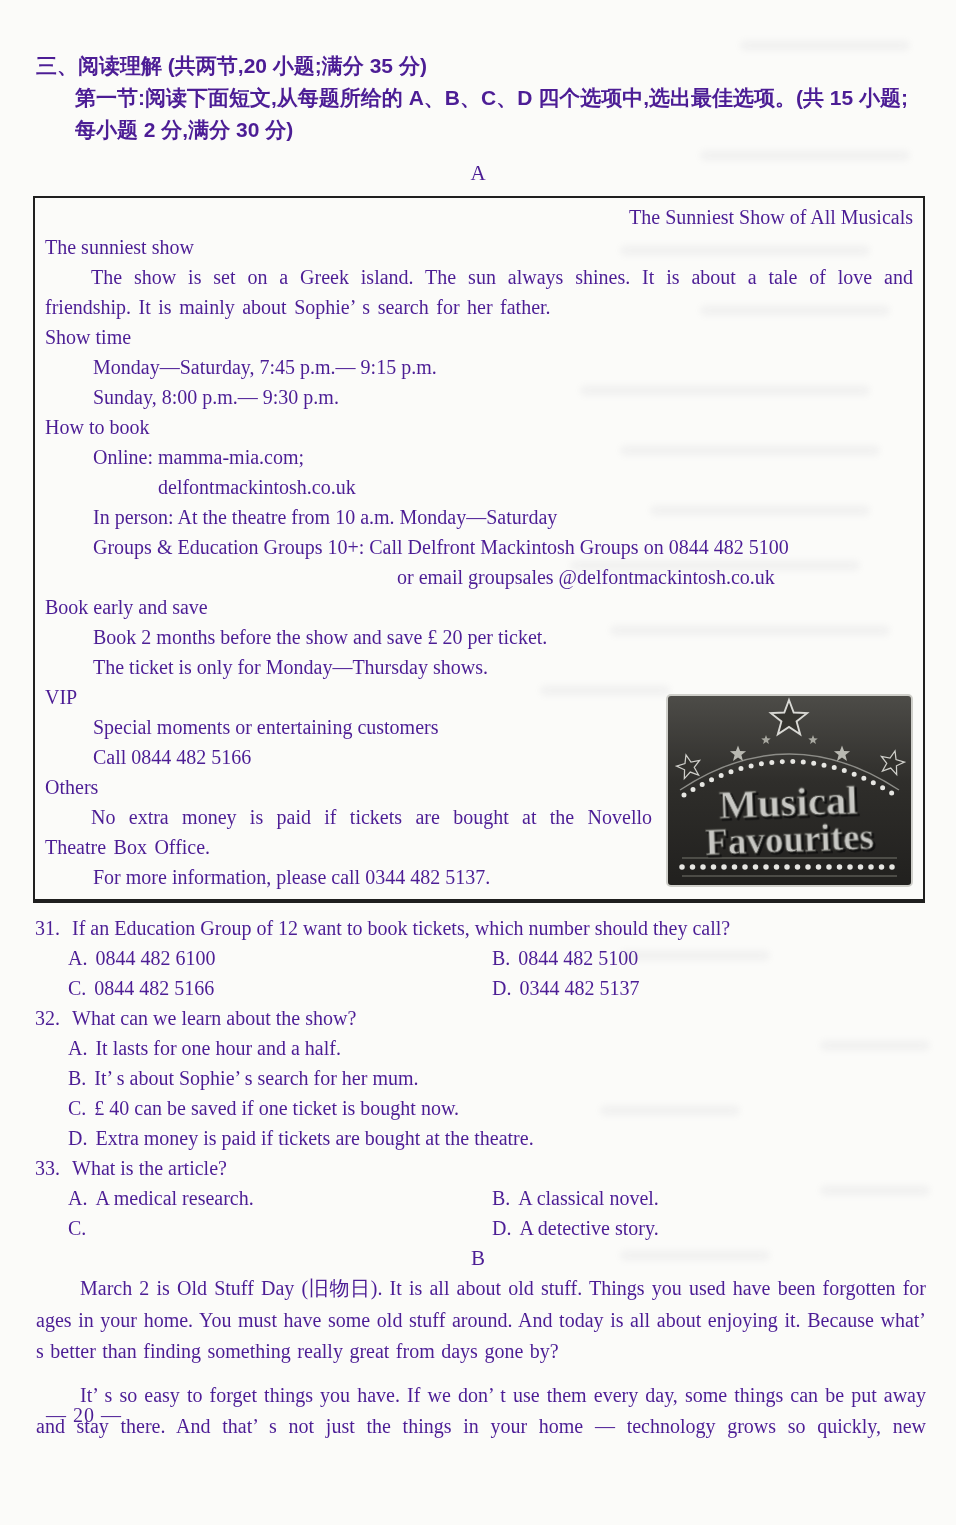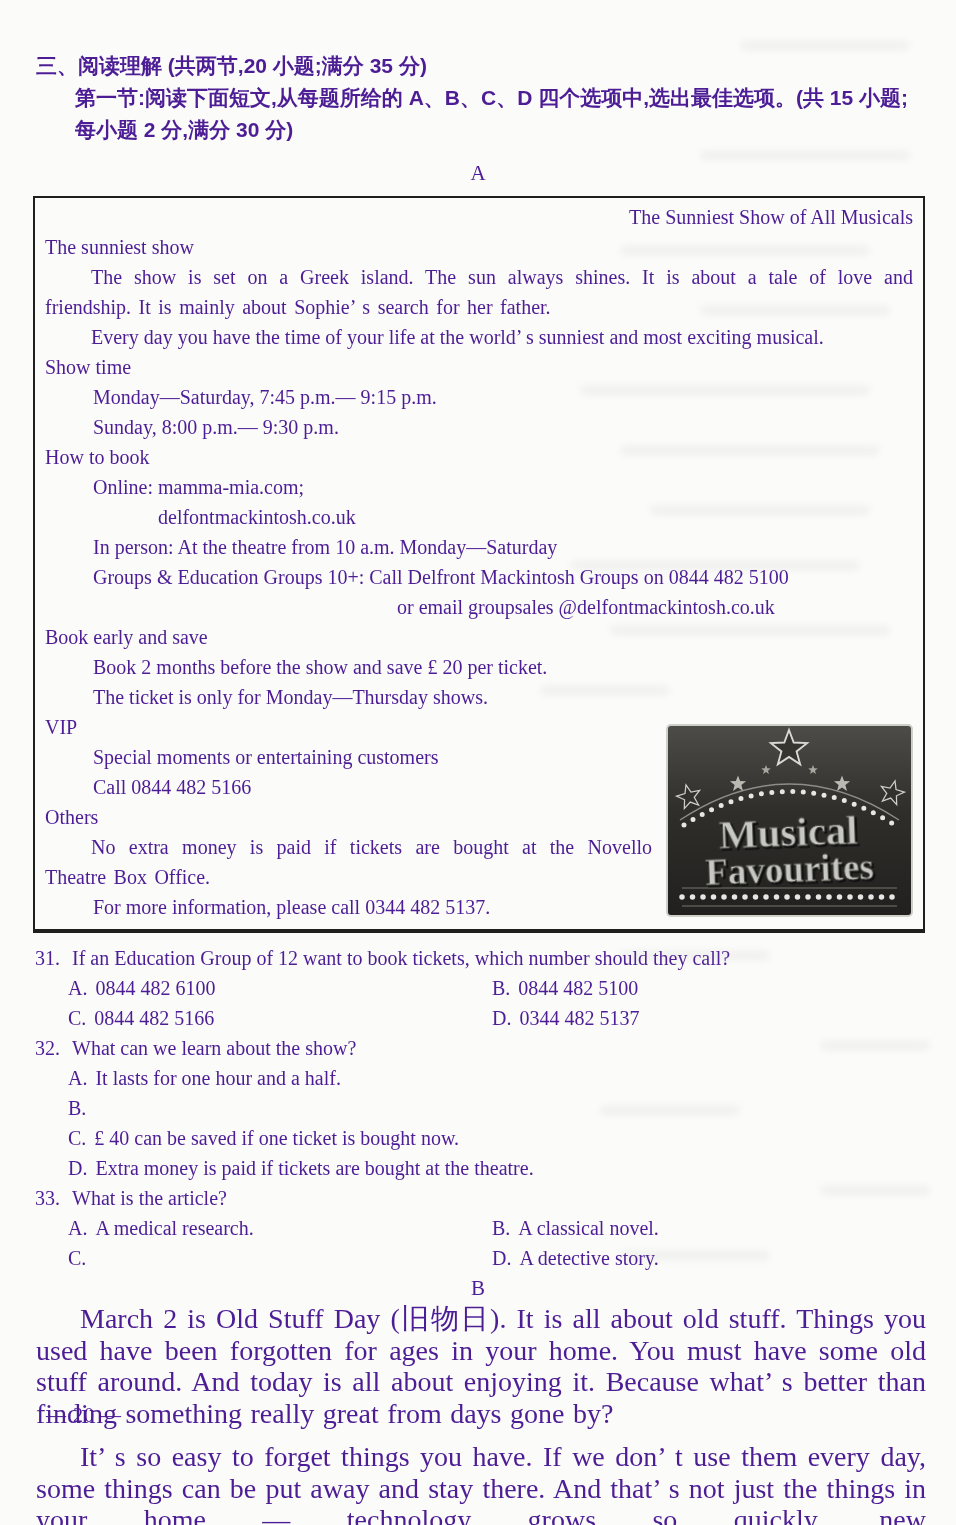--- a/index.html
+++ b/index.html
@@ -41,21 +41,21 @@
   .qwrap{margin:10px 28px 0 35px;font-size:20px;line-height:30px;}
   .qstem{display:flex;}
   .qnum{flex:0 0 37px;font-family:Liberation Serif, serif;}
   .optrow{display:flex;margin-left:33px;}
   .optcell{display:flex;width:424px;}
   .optcell2{display:flex;}
   .olabel{margin-right:8px;}
   .optline{display:flex;margin-left:33px;}
 
   
-  .pb{margin:0 30px 0 36px;font-size:28px;line-height:31.5px;text-indent:44px;text-align:justify;word-spacing:1.5px;}
+  .pb{margin:0 30px 0 36px;font-size:20px;line-height:31.5px;text-indent:44px;text-align:justify;word-spacing:1.5px;}
   .jlast{text-align-last:justify;}
 
   .footer{position:absolute;left:46px;top:1404px;font-size:20px;letter-spacing:1px;}
 </style>
 </head>
 <body>
 
 <div class="page">
 
   <div class="smudge" style="left:740px;top:40px;width:170px;"></div>
@@ -80,21 +80,20 @@
     <div class="cn-line3">每小题 2 分,满分 30 分)</div>
   </div>
 
   <div class="sec-label">A</div>
 
   <div class="abox">
     <div class="title">The Sunniest Show of All Musicals</div>
 
     <div>The sunniest show</div>
     <p class="ind j" style="margin:0;">The show is set on a Greek island. The sun always shines. It is about a tale of love and friendship. It is mainly about Sophie’ s search for her father.</p>
-    <p class="ind" style="margin:0;">Every day you have the time of your life at the world’ s sunniest and most exciting musical.</p>
 
     <div>Show time</div>
     <div class="bodyline">Monday—Saturday, 7:45 p.m.— 9:15 p.m.</div>
     <div class="bodyline">Sunday, 8:00 p.m.— 9:30 p.m.</div>
 
     <div>How to book</div>
     <div class="bodyline">Online: mamma-mia.com;</div>
     <div class="bodyline2">delfontmackintosh.co.uk</div>
     <div class="bodyline">In person: At the theatre from 10 a.m. Monday—Saturday</div>
     <div class="bodyline">Groups &amp; Education Groups 10+: Call Delfront Mackintosh Groups on 0844 482 5100</div>
@@ -174,20 +173,21 @@
       <div class="qstem">
         <span class="qnum">32.</span>
         <span>What can we learn about the show?</span>
       </div>
       <div class="optline">
         <span class="olabel">A.</span>
         <span>It lasts for one hour and a half.</span>
       </div>
       <div class="optline">
         <span class="olabel">B.</span>
+        <span>It’ s about Sophie’ s search for her mum.</span>
       </div>
       <div class="optline">
         <span class="olabel">C.</span>
         <span>£ 40 can be saved if one ticket is bought now.</span>
       </div>
       <div class="optline">
         <span class="olabel">D.</span>
         <span>Extra money is paid if tickets are bought at the theatre.</span>
       </div>
     </div>

